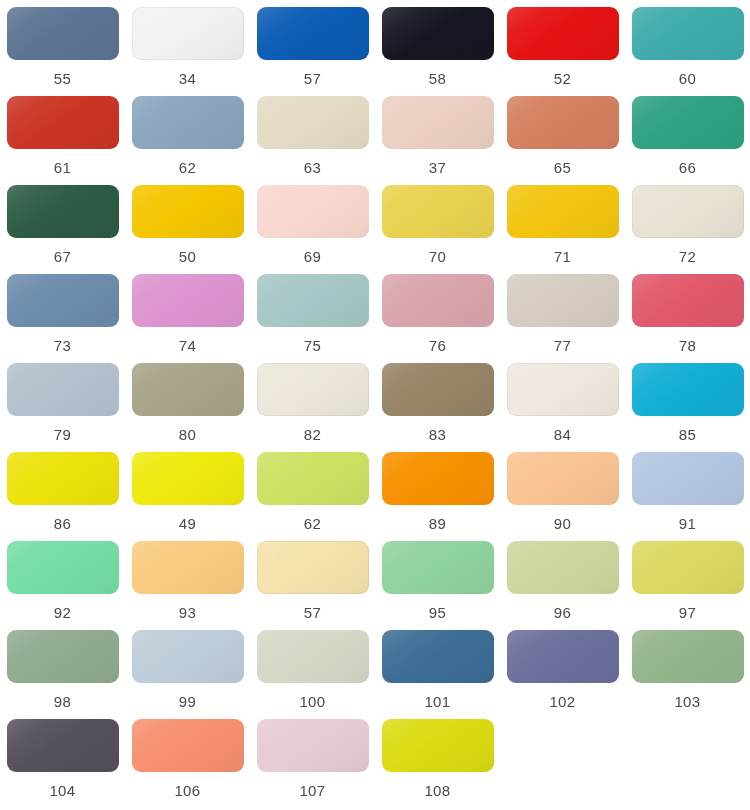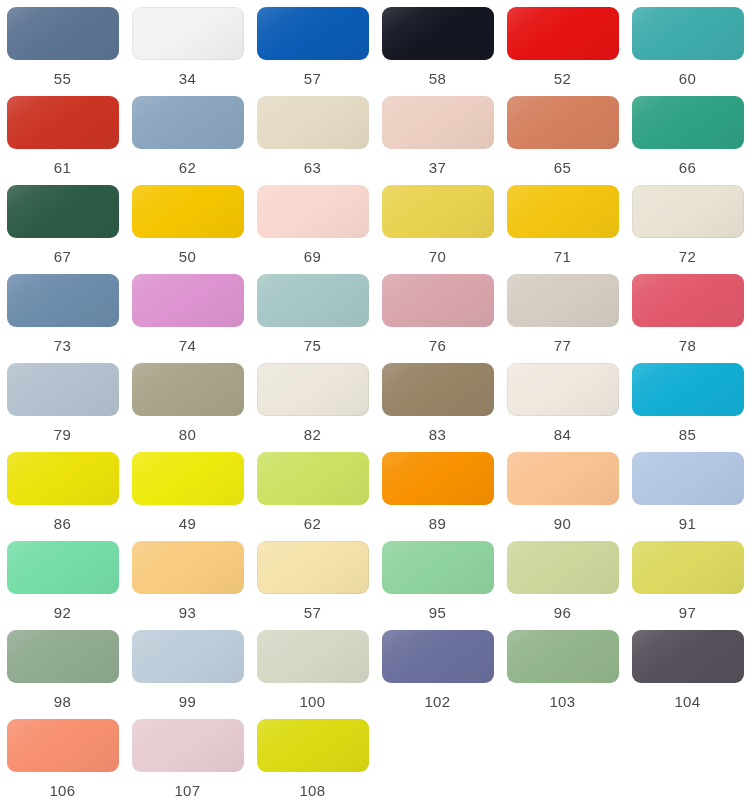--- a/index.html
+++ b/index.html
@@ -329,20 +329,26 @@
       </div>
       <div class="swatch-label">99</div>
     </div>
     <div class="swatch-cell">
       <div class="swatch-chip" style="background: rgb(213, 216, 197);">
         <span class="sheen"></span>
       </div>
       <div class="swatch-label">100</div>
     </div>
     <div class="swatch-cell">
+      <div class="swatch-chip" style="background: rgb(60, 109, 150);">
+        <span class="sheen"></span>
+      </div>
+      <div class="swatch-label">101</div>
+    </div>
+    <div class="swatch-cell">
       <div class="swatch-chip" style="background: rgb(107, 111, 156);">
         <span class="sheen"></span>
       </div>
       <div class="swatch-label">102</div>
     </div>
     <div class="swatch-cell">
       <div class="swatch-chip" style="background: rgb(147, 181, 140);">
         <span class="sheen"></span>
       </div>
       <div class="swatch-label">103</div>

